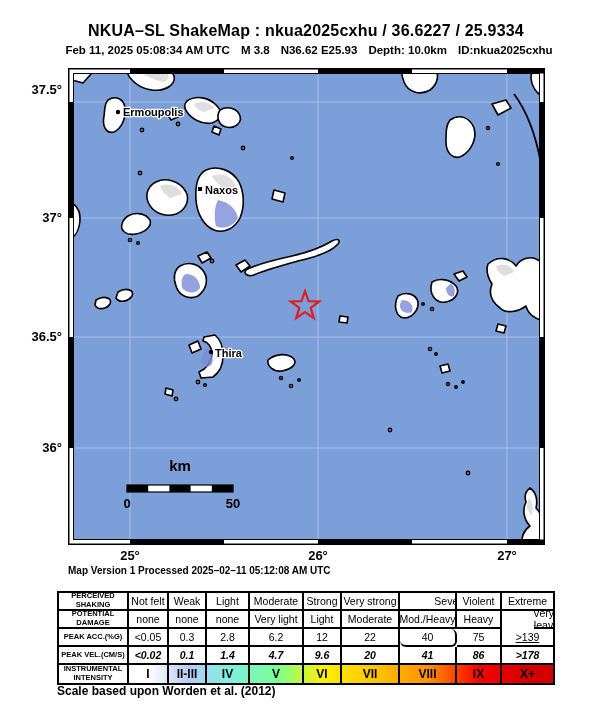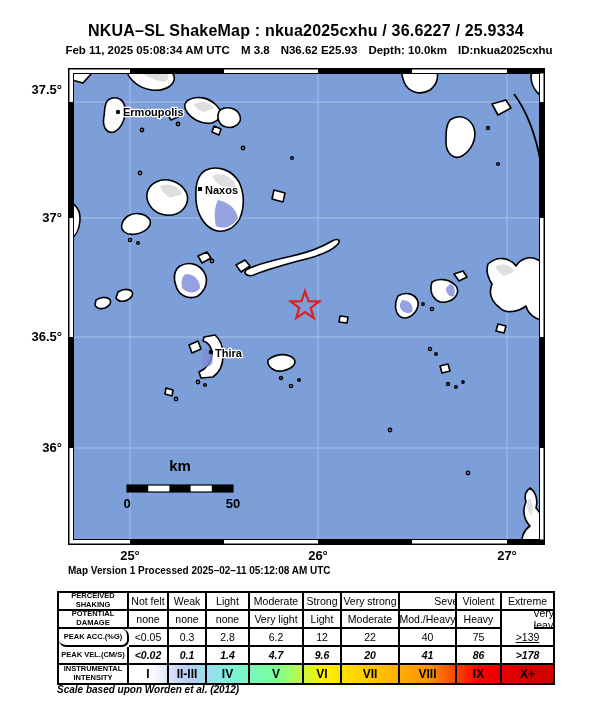--- a/index.html
+++ b/index.html
@@ -28,21 +28,21 @@
     display:flex;align-items:center;justify-content:center;text-align:center;
     font-size:10.5px;color:#000;overflow:hidden;z-index:1;background:#fff;box-sizing:border-box;}
   #shake-table .cell.last-col{border-right:none;}
   #shake-table .cell.last-row{border-bottom:none;}
   #shake-table .th{font-weight:700;font-size:7.5px;line-height:1.15;text-transform:uppercase;
     padding:0 2px;}
   #shake-table .c-italic{font-style:italic;font-weight:700;}
   #shake-table .c-int{font-weight:700;font-size:12px;background:transparent;}
   #shake-table .strip{grid-row:5;grid-column:2/11;z-index:0;}
 
-  .footnote{position:absolute;left:57px;top:684px;font-size:10px;font-weight:700;color:#000;font-style:italic;}
+  .footnote{position:absolute;left:57px;top:684px;font-size:12px;font-weight:700;color:#000;}
 
   svg text{font-family:"Liberation Sans","DejaVu Sans",sans-serif;}
   .place-label{font-size:11px;font-weight:700;fill:#000;stroke:#fff;stroke-width:2.5px;
                paint-order:stroke;stroke-linejoin:round;}
   .scale-num{font-size:13px;font-weight:700;fill:#000;}
   .scale-km{font-size:15px;font-weight:700;fill:#000;}
 </style>
 </head>
 <body>
 
@@ -250,28 +250,28 @@
       <div class="cell th" style="grid-area: 2 / 1;">POTENTIAL DAMAGE</div>
       <div class="cell " style="grid-area: 2 / 2;">none</div>
       <div class="cell " style="grid-area: 2 / 3;">none</div>
       <div class="cell " style="grid-area: 2 / 4;">none</div>
       <div class="cell " style="grid-area: 2 / 5;">Very light</div>
       <div class="cell " style="grid-area: 2 / 6;">Light</div>
       <div class="cell " style="grid-area: 2 / 7;">Moderate</div>
       <div class="cell " style="grid-area: 2 / 8;">Mod./Heavy</div>
       <div class="cell " style="grid-area: 2 / 9;">Heavy</div>
       <div class="cell  last-col" style="grid-area: 2 / 10; margin-left: 32px;">Very Heavy</div>
-      <div class="cell th" style="grid-area: 3 / 1; border-radius: 7px;">PEAK ACC.(%g)</div>
+      <div class="cell th" style="grid-area: 3 / 1;">PEAK ACC.(%g)</div>
       <div class="cell " style="grid-area: 3 / 2;">&lt;0.05</div>
       <div class="cell " style="grid-area: 3 / 3;">0.3</div>
       <div class="cell " style="grid-area: 3 / 4;">2.8</div>
       <div class="cell " style="grid-area: 3 / 5;">6.2</div>
       <div class="cell " style="grid-area: 3 / 6;">12</div>
       <div class="cell " style="grid-area: 3 / 7;">22</div>
-      <div class="cell " style="grid-area: 3 / 8;">40</div>
+      <div class="cell " style="grid-area: 3 / 8; border-radius: 6px;">40</div>
       <div class="cell " style="grid-area: 3 / 9;">75</div>
       <div class="cell  last-col" style="grid-area: 3 / 10; text-decoration: underline;">&gt;139</div>
       <div class="cell th" style="grid-area: 4 / 1;">PEAK VEL.(cm/s)</div>
       <div class="cell c-italic" style="grid-area: 4 / 2;">&lt;0.02</div>
       <div class="cell c-italic" style="grid-area: 4 / 3;">0.1</div>
       <div class="cell c-italic" style="grid-area: 4 / 4;">1.4</div>
       <div class="cell c-italic" style="grid-area: 4 / 5;">4.7</div>
       <div class="cell c-italic" style="grid-area: 4 / 6;">9.6</div>
       <div class="cell c-italic" style="grid-area: 4 / 7;">20</div>
       <div class="cell c-italic" style="grid-area: 4 / 8;">41</div>

